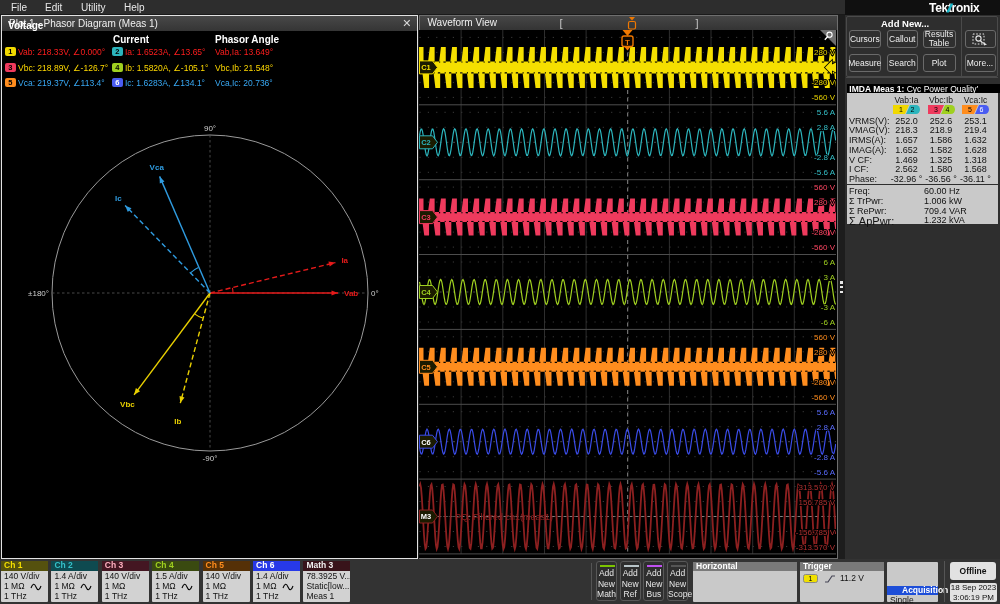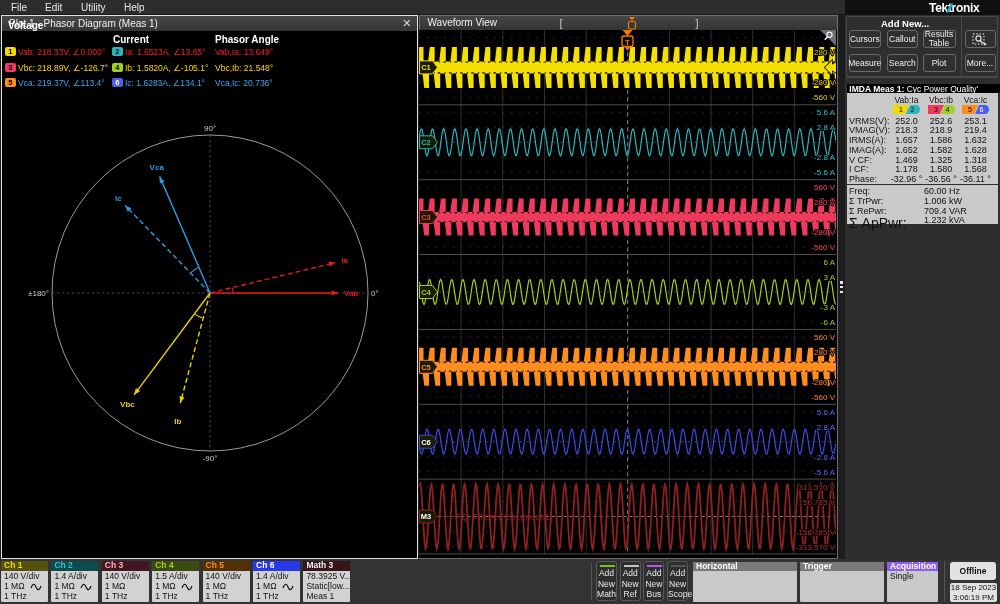--- a/index.html
+++ b/index.html
@@ -262,34 +262,34 @@
 <div class="abs" style="left:953.5px;top:135.0px;width:44px;text-align:center;font-size:9px;color:#111;">1.632</div>
 <div class="abs" style="left:849px;top:144.75px;font-size:9px;color:#111;">I<span class="sb">MAG</span>(A):</div>
 <div class="abs" style="left:884.5px;top:144.75px;width:44px;text-align:center;font-size:9px;color:#111;">1.652</div>
 <div class="abs" style="left:919px;top:144.75px;width:44px;text-align:center;font-size:9px;color:#111;">1.582</div>
 <div class="abs" style="left:953.5px;top:144.75px;width:44px;text-align:center;font-size:9px;color:#111;">1.628</div>
 <div class="abs" style="left:849px;top:154.5px;font-size:9px;color:#111;">V CF:</div>
 <div class="abs" style="left:884.5px;top:154.5px;width:44px;text-align:center;font-size:9px;color:#111;">1.469</div>
 <div class="abs" style="left:919px;top:154.5px;width:44px;text-align:center;font-size:9px;color:#111;">1.325</div>
 <div class="abs" style="left:953.5px;top:154.5px;width:44px;text-align:center;font-size:9px;color:#111;">1.318</div>
 <div class="abs" style="left:849px;top:164.25px;font-size:9px;color:#111;">I CF:</div>
-<div class="abs" style="left:884.5px;top:164.25px;width:44px;text-align:center;font-size:9px;color:#111;">1.178</div>
+<div class="abs" style="left:884.5px;top:164.25px;width:44px;text-align:center;font-size:9px;color:#111;">2.562</div>
 <div class="abs" style="left:919px;top:164.25px;width:44px;text-align:center;font-size:9px;color:#111;">1.580</div>
 <div class="abs" style="left:953.5px;top:164.25px;width:44px;text-align:center;font-size:9px;color:#111;">1.568</div>
 <div class="abs" style="left:849px;top:174.0px;font-size:9px;color:#111;">Phase:</div>
 <div class="abs" style="left:884.5px;top:174.0px;width:44px;text-align:center;font-size:9px;color:#111;">-32.96 °</div>
 <div class="abs" style="left:919px;top:174.0px;width:44px;text-align:center;font-size:9px;color:#111;">-36.56 °</div>
 <div class="abs" style="left:953.5px;top:174.0px;width:44px;text-align:center;font-size:9px;color:#111;">-36.11 °</div>
 <div class="abs" style="left:849px;top:186px;font-size:9px;color:#111;">Freq:</div>
 <div class="abs" style="left:924px;top:186px;font-size:9px;color:#111;">60.00 Hz</div>
 <div class="abs" style="left:849px;top:195.75px;font-size:9px;color:#111;">Σ TrPwr:</div>
 <div class="abs" style="left:924px;top:195.75px;font-size:9px;color:#111;">1.006 kW</div>
 <div class="abs" style="left:849px;top:205.5px;font-size:9px;color:#111;">Σ RePwr:</div>
 <div class="abs" style="left:924px;top:205.5px;font-size:9px;color:#111;">709.4 VAR</div>
-<div class="abs" style="left:849px;top:215.25px;font-size:14px;color:#111;">Σ ApPwr:</div>
+<div class="abs" style="left:849px;top:215.25px;font-size:11px;color:#111;">Σ ApPwr:</div>
 <div class="abs" style="left:924px;top:215.25px;font-size:9px;color:#111;">1.232 kVA</div>
 <div class="abs" style="left:840px;top:281px;width:2.5px;height:2.5px;background:#e8e8e8;"></div>
 <div class="abs" style="left:840px;top:285.8px;width:2.5px;height:2.5px;background:#e8e8e8;"></div>
 <div class="abs" style="left:840px;top:290.6px;width:2.5px;height:2.5px;background:#e8e8e8;"></div>
 <div class="abs" style="left:0;top:559px;width:1000px;height:45px;background:#333;"></div>
 <div class="abs" style="left:1px;top:561px;width:47px;height:40.5px;background:#d2d2d2;border-radius:1px;">
  <div style="height:9.5px;background:#55510e;color:#f5df00;font-size:8.5px;font-weight:bold;padding-left:3px;line-height:9.5px;">Ch 1</div>
  <div style="font-size:8.5px;color:#111;padding-left:3px;line-height:10.2px;position:relative;white-space:nowrap;overflow:hidden;">140 V/div<br><span style="position:relative;">1 MΩ<svg style="position:absolute;left:26px;top:1px;" width="13" height="9" viewBox="0 0 13 9">
           <path d="M1,6 q2.5,-7 5,-1 q2.5,6 5,-1" fill="none" stroke="#000" stroke-width="1.1"></path>
         </svg></span><br>1 THz</div>
@@ -339,19 +339,26 @@
 </div>
 <div class="abs" style="left:667.1000000000001px;top:561px;width:21px;height:40px;background:#2e2e2e;border:1px solid #585858;border-radius:3px;">
     <div style="position:absolute;left:3px;top:3px;width:15px;height:2px;background:#555;"></div>
  <div style="position:absolute;left:0;top:6px;width:100%;text-align:center;font-size:8.5px;color:#e8e8e8;line-height:10.5px;">Add<br>New<br>Scope</div>
 </div>
 <div class="abs" style="left:693px;top:562px;width:104px;height:40px;background:#c9c9c9;border-radius:1px;">
  <div style="height:9px;background:#7a7a7a;color:#fff;font-size:8.5px;font-weight:bold;line-height:9px;padding-left:3px;">Horizontal</div>
 </div>
 <div class="abs" style="left:800px;top:562px;width:84px;height:40px;background:#c9c9c9;border-radius:1px;">
  <div style="height:9px;background:#7a7a7a;color:#fff;font-size:8.5px;font-weight:bold;line-height:9px;padding-left:3px;">Trigger</div>
+ <div style="position:relative;height:31px;">
+  <div style="position:absolute;left:3px;top:3px;width:15px;height:8.5px;background:#f0e000;border:1px solid #888;border-radius:2.5px;font-size:7px;color:#000;text-align:center;line-height:8px;">1</div>
+  <svg style="position:absolute;left:24px;top:3px;" width="12" height="9" viewBox="0 0 12 9">
+        <path d="M1,8 h3 l4,-6 h3" fill="none" stroke="#445" stroke-width="1.2"></path>
+      </svg>
+  <div style="position:absolute;left:40px;top:2px;font-size:8.5px;color:#111;">11.2 V</div>
+ </div>
 </div>
 <div class="abs" style="left:887px;top:562px;width:51px;height:40px;background:#c9c9c9;border-radius:1px;">
- <div style="height:9px;background:#8b5cf6;color:#fff;font-size:8.5px;font-weight:bold;line-height:9px;padding-left:3px;">Acquisition</div>
+ <div style="height:9px;background:#1d4ed8;color:#fff;font-size:8.5px;font-weight:bold;line-height:9px;padding-left:15px;margin-top:24px;">Acquisition</div>
  <div style="font-size:8.5px;color:#111;padding-left:3px;line-height:10px;">Single</div>
 </div>
 <div class="abs" style="left:944px;top:561px;width:1px;height:41px;background:#555;"></div>
 <div class="abs" style="left:950px;top:562px;width:46px;height:18px;background:#e2e2e2;border-radius:3px;color:#111;font-size:8.5px;font-weight:bold;text-align:center;line-height:18px;">Offline</div>
 <div class="abs" style="left:950px;top:583px;width:47px;height:19px;background:#e2e2e2;border-radius:2px;color:#111;font-size:8px;text-align:center;line-height:9.5px;white-space:nowrap;">18 Sep 2023<br>3:06:19 PM</div>
 </body></html>

